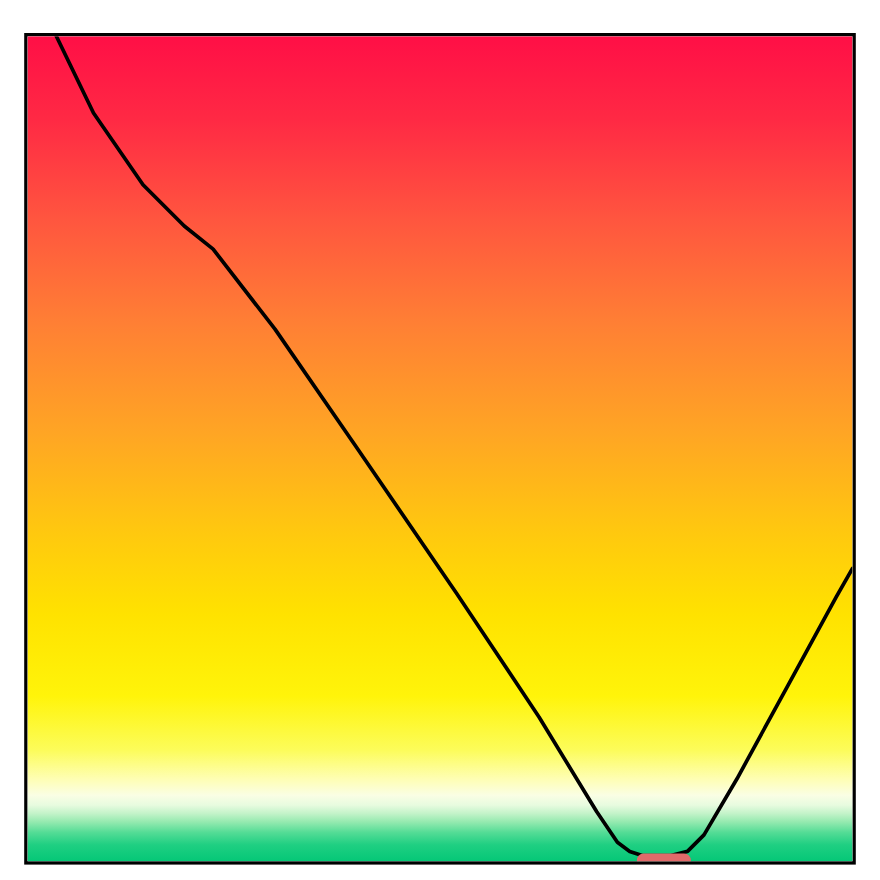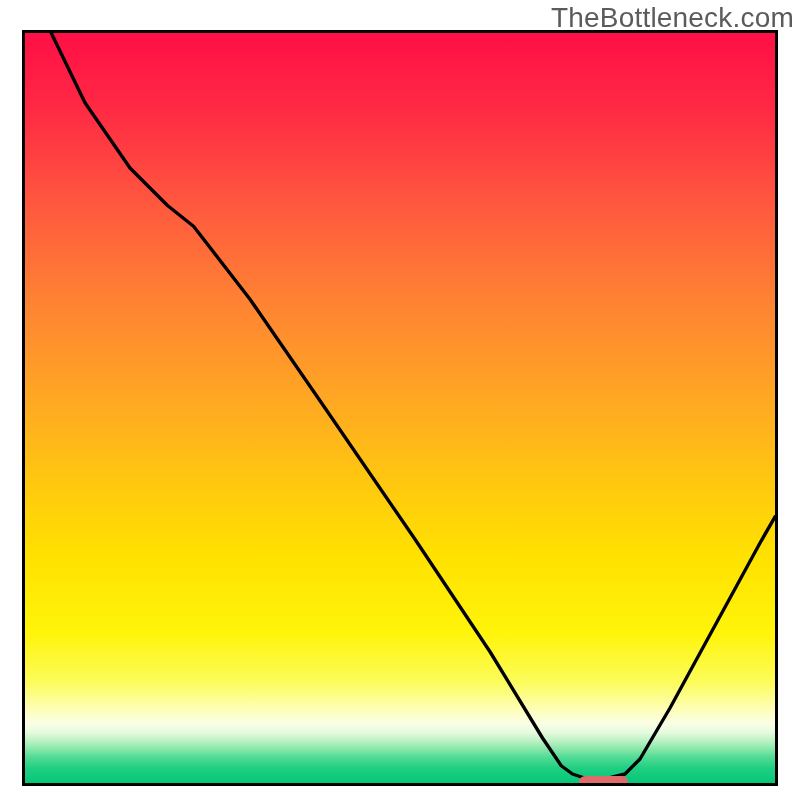--- a/index.html
+++ b/index.html
@@ -47,21 +47,20 @@
   }
   .marker {
     position: absolute;
     border-radius: 999px;
   }
 </style>
 </head>
 <body>
 
 <div class="frame">
-  <div class="watermark">TheBottleneck.com</div>
 
   <div class="plot-area">
     <div class="gradient" id="gradient" style="background: linear-gradient(rgb(255, 15, 70) 0%, rgb(255, 41, 68) 10%, rgb(255, 85, 63) 22%, rgb(255, 128, 52) 35%, rgb(255, 165, 36) 48%, rgb(255, 200, 15) 60%, rgb(255, 226, 0) 70%, rgb(255, 244, 10) 80%, rgb(252, 252, 90) 86.5%, rgb(254, 254, 179) 90%, rgb(250, 254, 228) 92%, rgb(231, 251, 223) 93.2%, rgb(195, 243, 201) 94.2%, rgb(150, 234, 176) 95.2%, rgb(84, 220, 150) 96.5%, rgb(31, 207, 130) 98%, rgb(5, 199, 119) 100%);"></div>
 
     <svg class="curve" viewBox="0 0 1000 1000" preserveAspectRatio="none">
       <path id="curve-path" fill="none" stroke-width="4.5" stroke-linecap="round" stroke-linejoin="round" d="M35.0 0.0 L80.0 93.0 L140.0 180.0 L190.0 230.0 L225.0 258.0 L300.0 355.0 L400.0 500.0 L520.0 675.0 L620.0 825.0 L690.0 940.0 L715.0 977.0 L730.0 988.0 L745.0 993.0 L780.0 993.0 L800.0 988.0 L820.0 968.0 L860.0 900.0 L920.0 790.0 L980.0 680.0 L1000.0 645.0" stroke="#000000"></path>
     </svg>
 
     <div class="marker" id="marker" style="width: 49.14px; height: 12.096px; left: 553.77px; top: 743.148px; background: rgb(225, 106, 106);"></div>
   </div>

